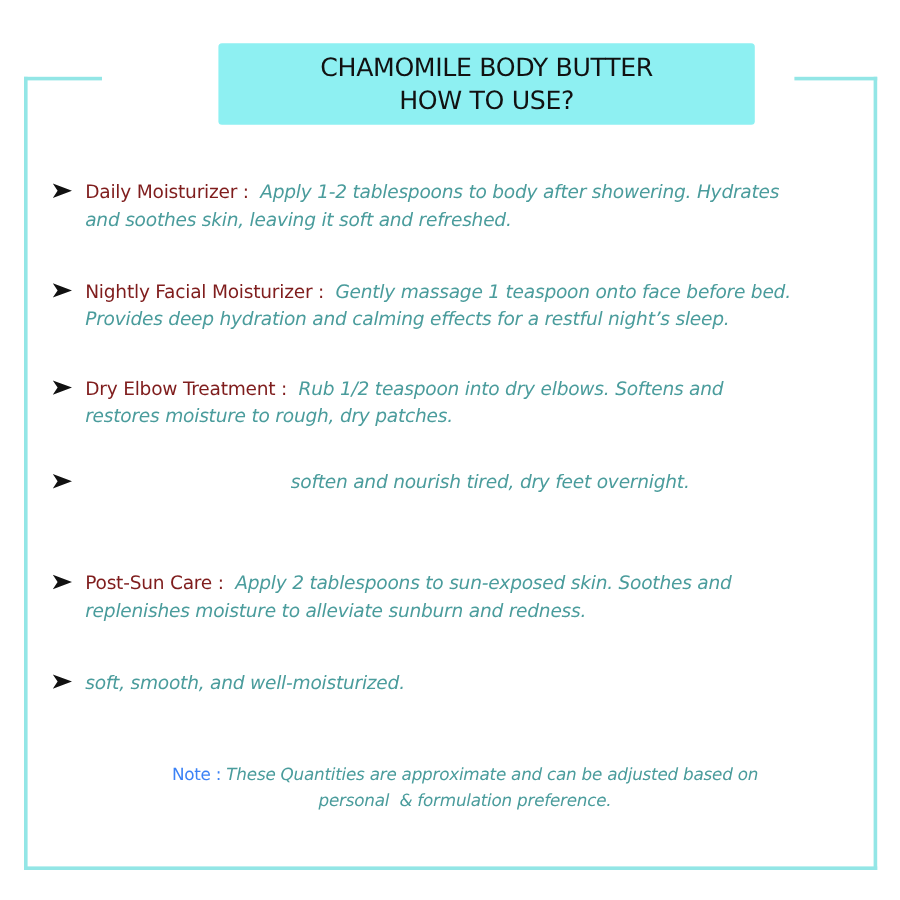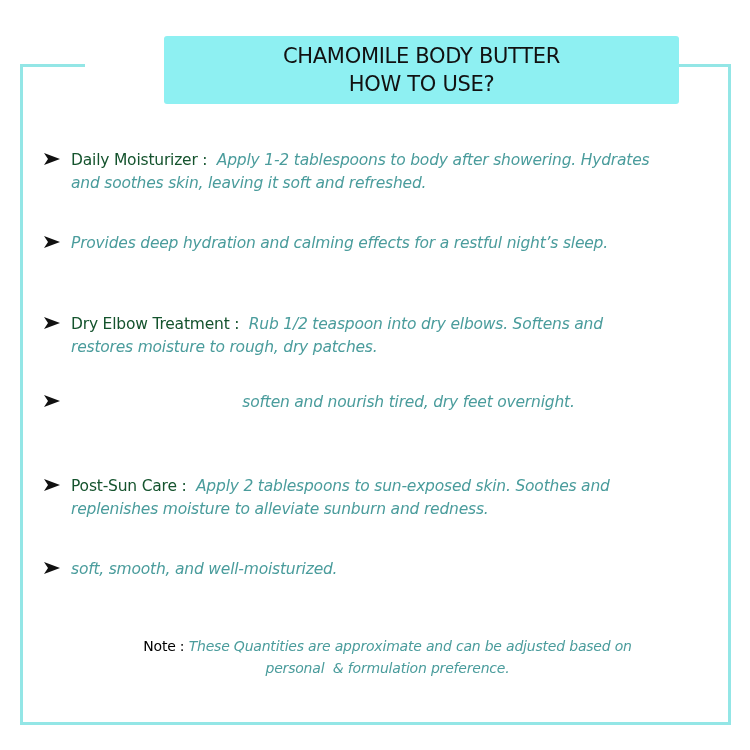--- a/index.html
+++ b/index.html
@@ -8,34 +8,34 @@
       background: #ffffff;
       font-family: "DejaVu Sans", sans-serif;
     }
     .frame-left { position: absolute; left: 20px; top: 64px; width: 3px; height: 661px; background: #93e6e6; }
     .frame-right { position: absolute; left: 728px; top: 64px; width: 3px; height: 661px; background: #93e6e6; }
     .frame-bottom { position: absolute; left: 20px; top: 722px; width: 711px; height: 3px; background: #93e6e6; }
     .frame-top-left { position: absolute; left: 20px; top: 64px; width: 65px; height: 3px; background: #93e6e6; }
     .frame-top-right { position: absolute; left: 662px; top: 64px; width: 69px; height: 3px; background: #93e6e6; }
 
     .title-box {
-      position: absolute; left: 164px; top: 36px; width: 515px; height: 68px;
+      position: absolute; left: 182px; top: 36px; width: 447px; height: 68px;
       background: #8ef0f2; border-radius: 3px;
       display: flex; flex-direction: column; align-items: center; justify-content: center;
       color: #111111; font-size: 21px; line-height: 28px; letter-spacing: -0.3px;
     }
 
     .item { position: absolute; left: 44px; width: 690px; font-size: 15.5px; line-height: 23px; letter-spacing: -0.2px; }
     .bullet { position: absolute; left: 0; top: 3px; width: 16px; height: 14px; }
     .item-text { position: absolute; left: 27px; width: 670px; }
-    .label { color: #14532d; }
+    .label { color: #7f1d1d; }
     .desc { color: #4a9c9c; font-style: italic; }
 
     .note { position: absolute; left: 100px; top: 635px; width: 575px; text-align: center; font-size: 14px; line-height: 22px; letter-spacing: -0.2px; }
-    .note .label { color: #000000; }
+    .note .label { color: #3b82f6; }
     .note .desc { color: #4a9c9c; }
   </style>
 </head>
 <body>
 
 <div class="frame-left"></div>
 <div class="frame-right"></div>
 <div class="frame-bottom"></div>
 <div class="frame-top-left"></div>
 <div class="frame-top-right"></div>
@@ -53,20 +53,21 @@
     <div><span class="label">Daily Moisturizer :</span>&nbsp; <span class="desc">Apply 1-2 tablespoons to body after showering. Hydrates</span></div>
     <div class="desc">and soothes skin, leaving it soft and refreshed.</div>
   </div>
 </div>
 
 <div class="item" style="top:232px;">
   <svg class="bullet" viewBox="0 0 16 14">
       <path d="M0 1 L16 7 L0 13 L4 7 Z" fill="#111"></path>
     </svg>
   <div class="item-text">
+    <div><span class="label">Nightly Facial Moisturizer :</span>&nbsp; <span class="desc">Gently massage 1 teaspoon onto face before bed.</span></div>
     <div class="desc">Provides deep hydration and calming effects for a restful night’s sleep.</div>
   </div>
 </div>
 
 <div class="item" style="top:313px;">
   <svg class="bullet" viewBox="0 0 16 14">
       <path d="M0 1 L16 7 L0 13 L4 7 Z" fill="#111"></path>
     </svg>
   <div class="item-text">
     <div><span class="label">Dry Elbow Treatment :</span>&nbsp; <span class="desc">Rub 1/2 teaspoon into dry elbows. Softens and</span></div>

